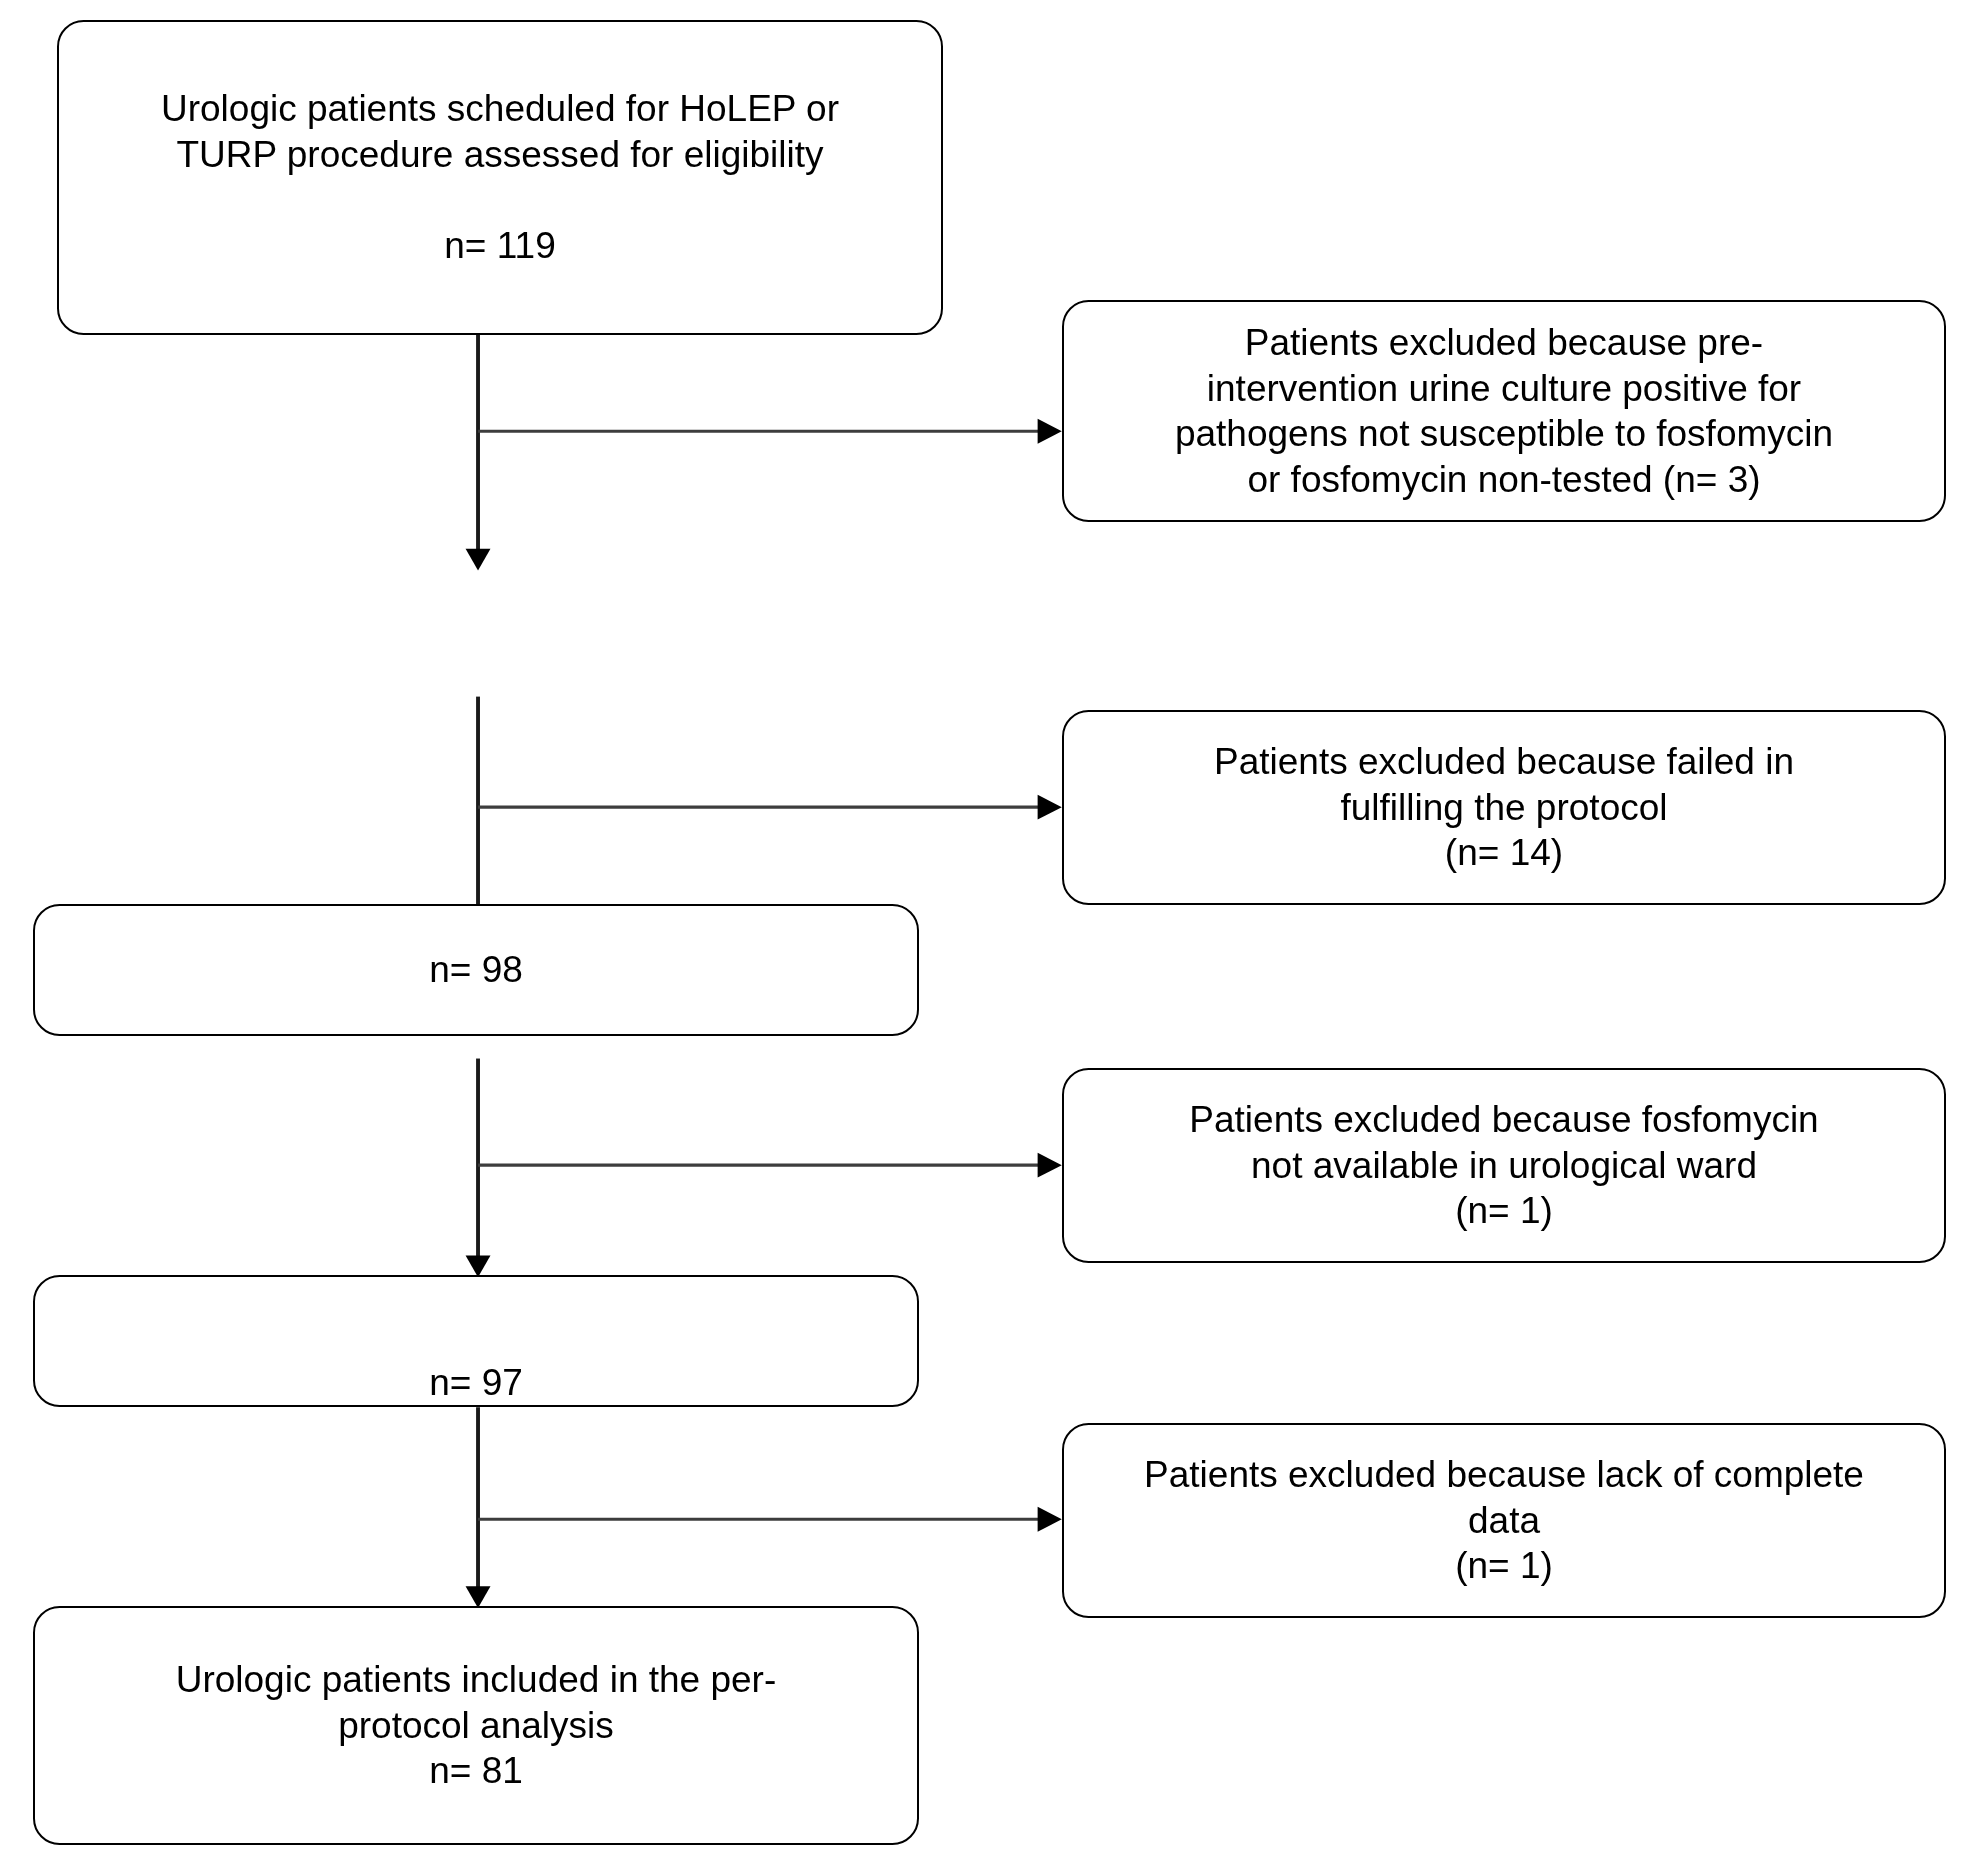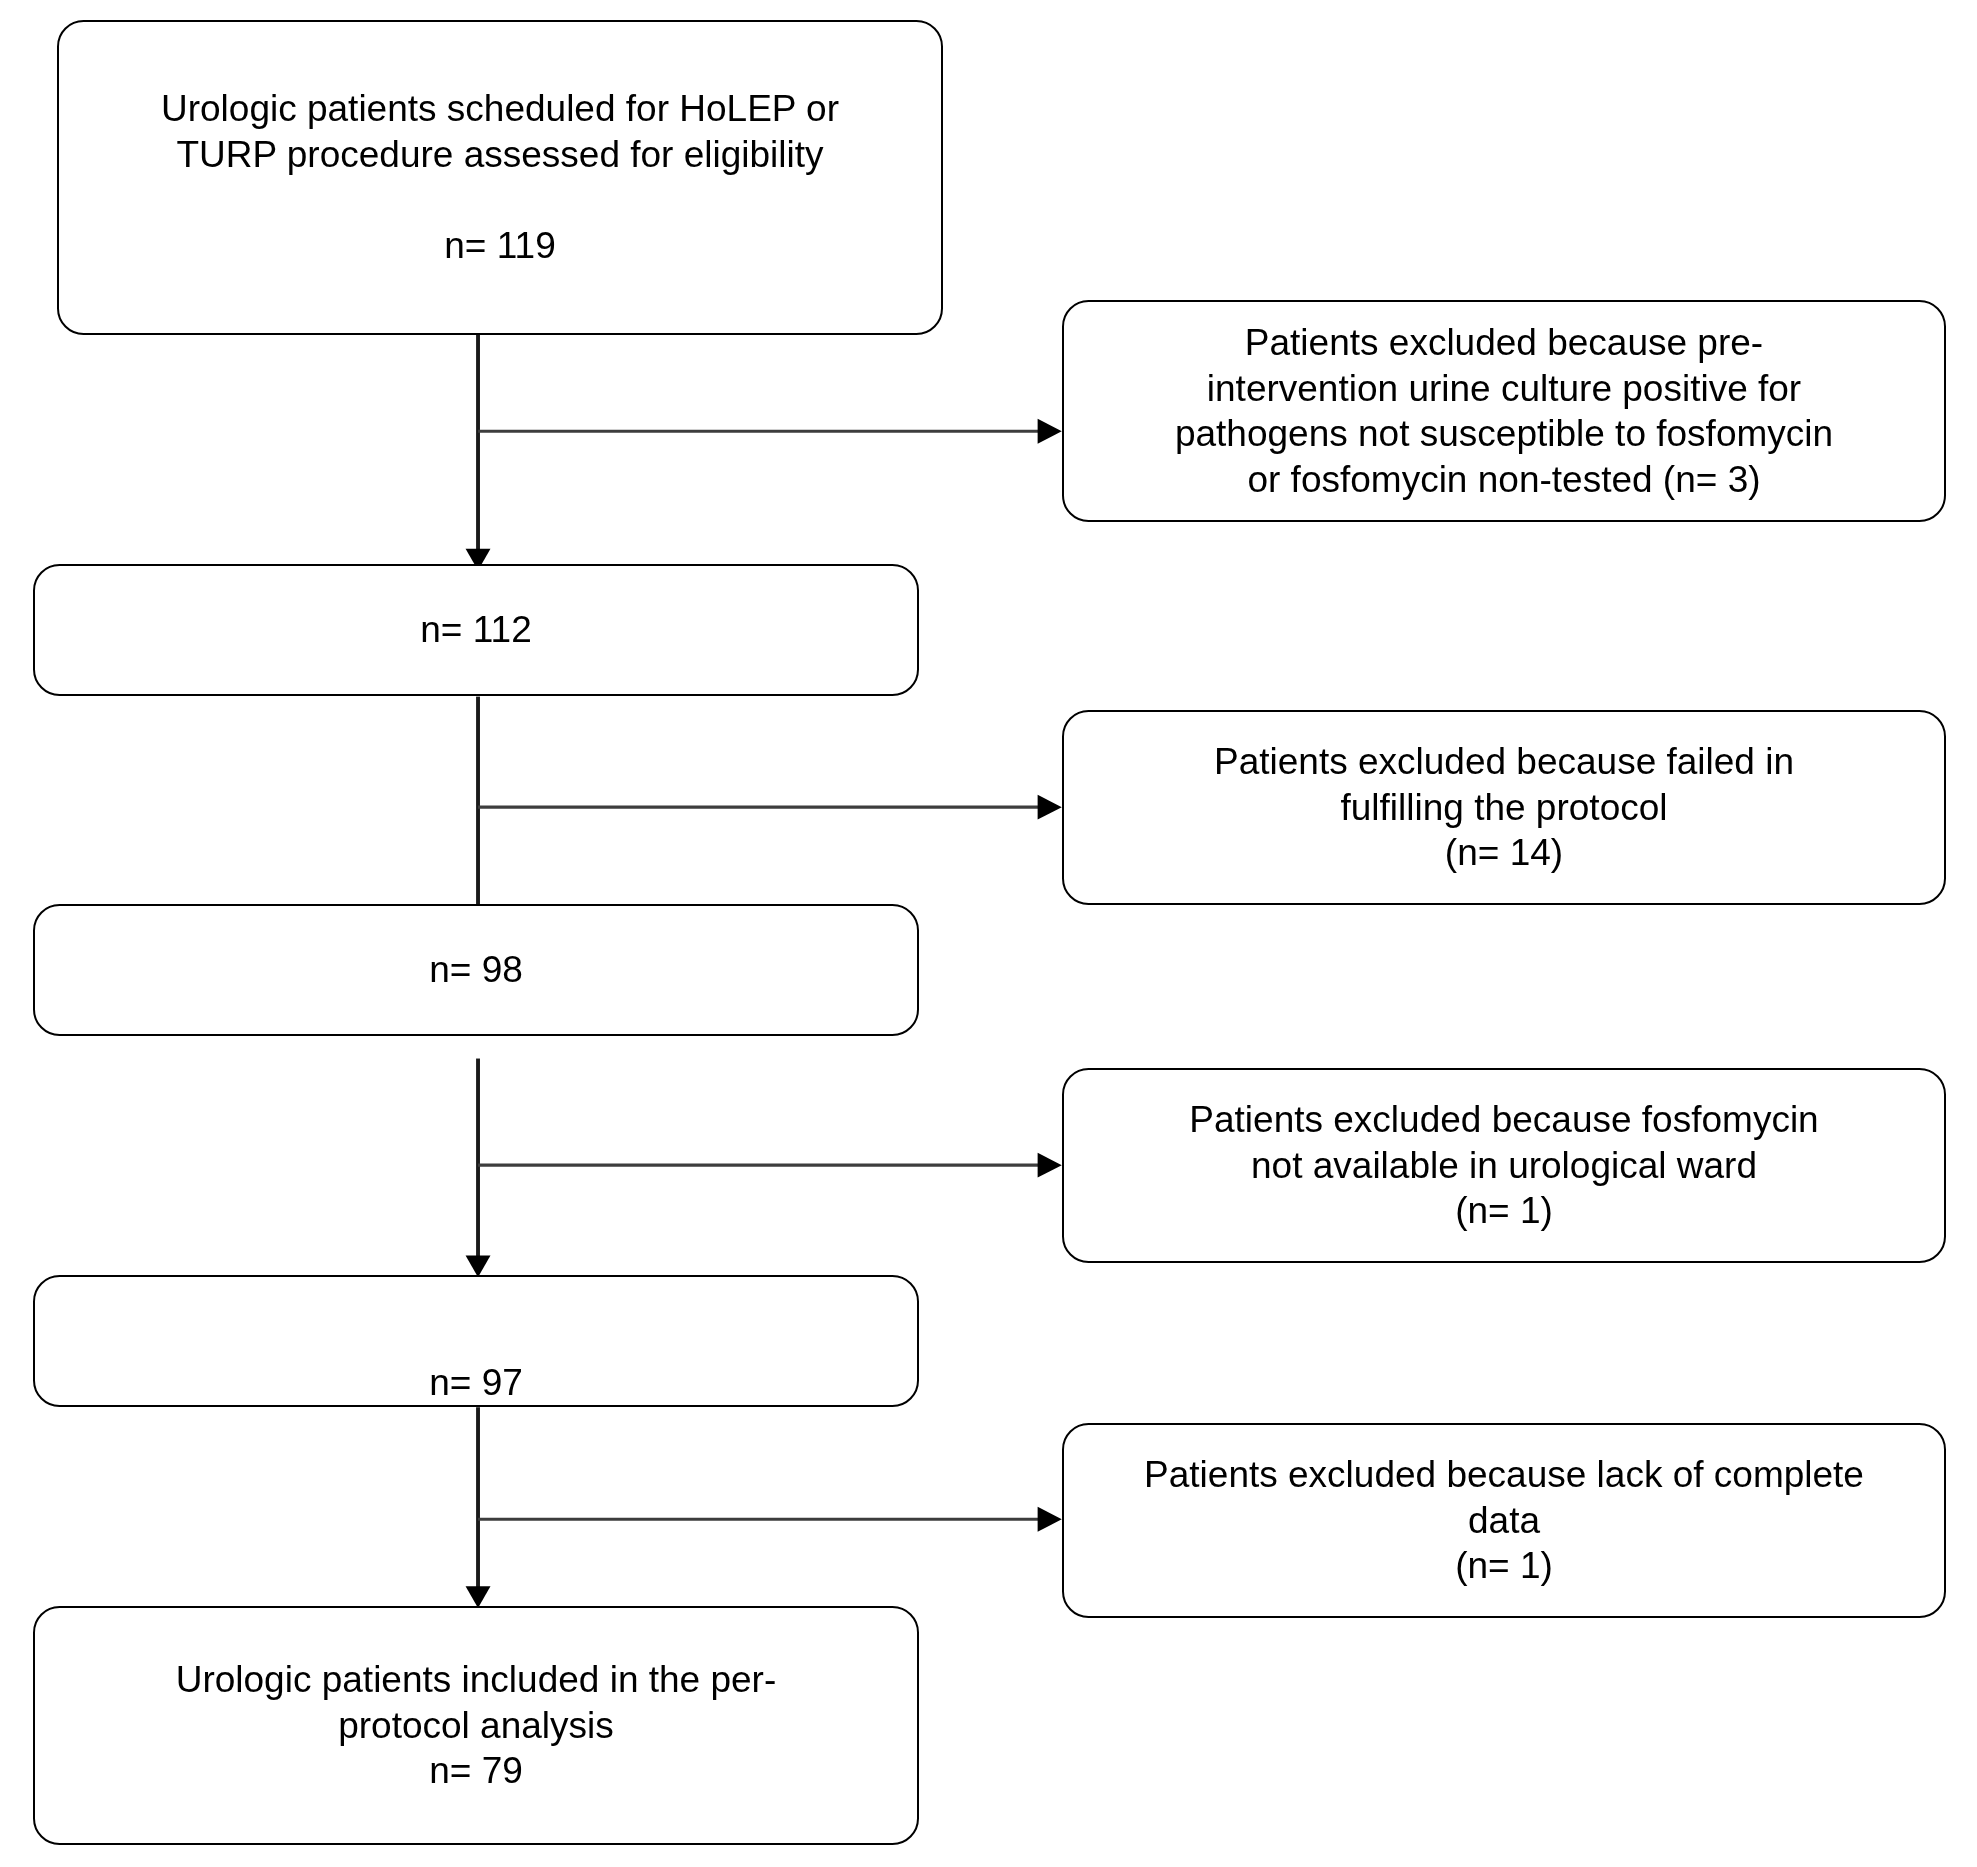--- a/index.html
+++ b/index.html
@@ -91,36 +91,33 @@
     <polygon class="arrow-head" points="1333,1936 1333,1968 1364,1952"></polygon>
   </svg>
 
   <div class="node-box" style="left:33px; top:19.5px; width:886px; height:315px;margin-left:24px;">
     <span class="node-text two-part">Urologic patients scheduled for HoLEP or
 TURP procedure assessed for eligibility
 
 n= 119</span>
   </div>
 
-  <div class="node-box" style="left:33px; top:564px; width:886px; height:132px;">
-    <span class="node-text">n= 112</span>
-  </div>
 
   <div class="node-box" style="left:33px; top:904px; width:886px; height:132px;">
     <span class="node-text">n= 98</span>
   </div>
 
   <div class="node-box" style="left:33px; top:1275px; width:886px; height:132px;align-items:flex-end;">
     <span class="node-text">n= 97</span>
   </div>
 
   <div class="node-box" style="left:33px; top:1606px; width:886px; height:239px;">
     <span class="node-text two-part">Urologic patients included in the per-
 protocol analysis
-n= 79</span>
+n= 81</span>
   </div>
 
   <div class="node-box" style="left:1062px; top:300px; width:884px; height:222px;">
     <span class="node-text">Patients excluded because pre-
 intervention  urine  culture  positive for
 pathogens not susceptible to fosfomycin
 or fosfomycin non-tested (n= 3)</span>
   </div>
 
   <div class="node-box" style="left:1062px; top:710px; width:884px; height:195px;">

